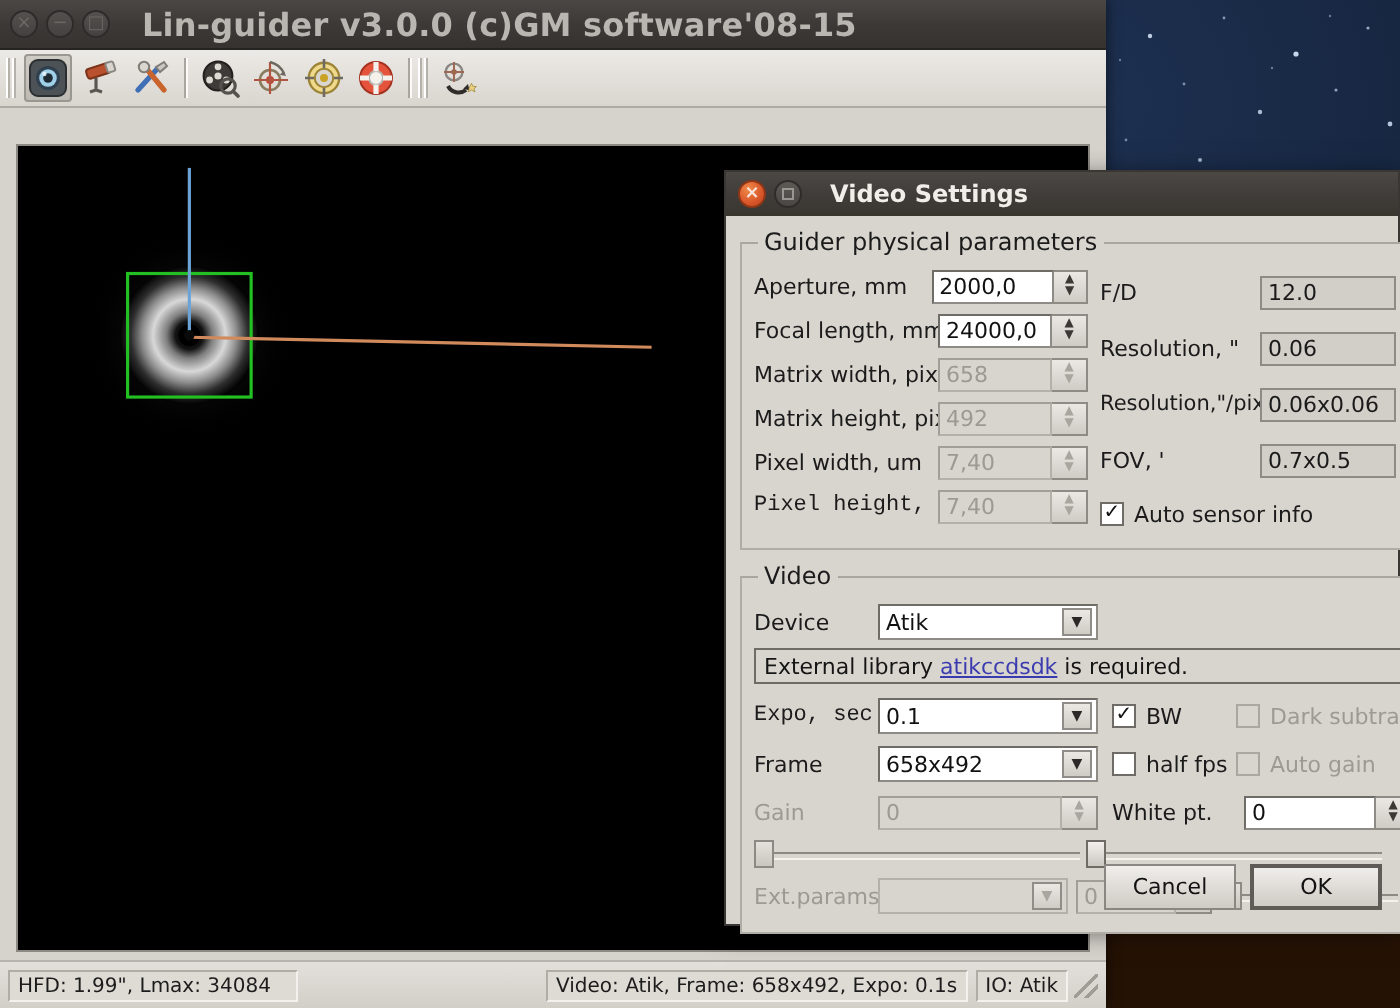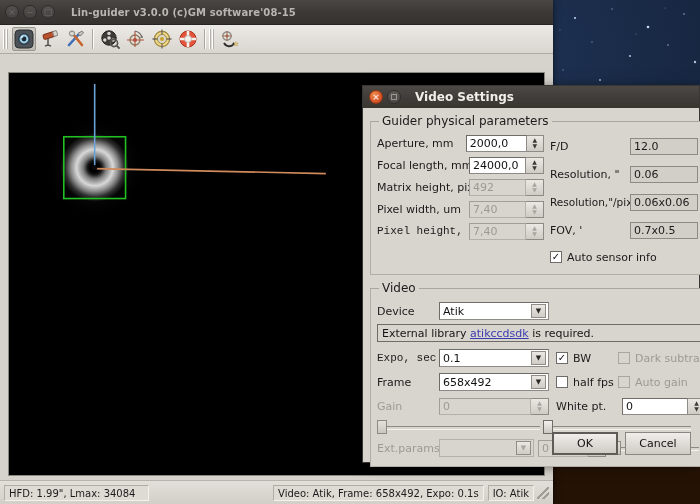--- a/index.html
+++ b/index.html
@@ -51,21 +51,21 @@
     font-size: 9px; line-height: 1;
     color: #6b6865;
   }
   .wbtn.inactive {
     background: linear-gradient(to bottom,#53504d,#444140);
     border: 1px solid #2e2c2a;
   }
   #main-title {
     margin-left: 12px;
     color: #b9b5b0;
-    font-size: 10px;
+    font-size: 16px;
     font-weight: bold;
     letter-spacing: .1px;
   }
   #menubar {
     height: 18px;
     background: linear-gradient(to bottom,#e7e4df,#dcd8d2);
     border-bottom: 1px solid #b6b2ac;
     display: flex; align-items: center;
     padding-left: 8px;
     font-size: 11px; color: #1a1a1a;
@@ -532,20 +532,28 @@
 
           <div class="row">
             <div class="lbl" style="width:92px;">Focal length, mm</div>
             <div class="txt" style="width:57px;">24000,0</div>
             <div class="spin">
               <span class="ar">▲</span>
               <span class="ar">▼</span>
             </div>
           </div>
 
+          <div class="row">
+            <div class="lbl" style="width:92px;">Matrix width, pix</div>
+            <div class="txt dis" style="width:57px;">658</div>
+            <div class="spin dis">
+              <span class="ar">▲</span>
+              <span class="ar">▼</span>
+            </div>
+          </div>
 
           <div class="row">
             <div class="lbl" style="width:92px;">Matrix height, pix</div>
             <div class="txt dis" style="width:57px;">492</div>
             <div class="spin dis">
               <span class="ar">▲</span>
               <span class="ar">▼</span>
             </div>
           </div>
 
@@ -680,17 +688,17 @@
           <span class="ar">▼</span>
         </div>
         <div class="slider dis" style="width:88px;margin-left:5px;">
           <div class="track"></div>
           <div class="knob" style="left:0px;"></div>
         </div>
       </div>
     </fieldset>
 
     <div id="dlg-buttons">
+      <div class="btn">Cancel</div>
       <div class="btn default">OK</div>
-      <div class="btn">Cancel</div>
     </div>
   </div>
 </div>
 
 </body></html>

